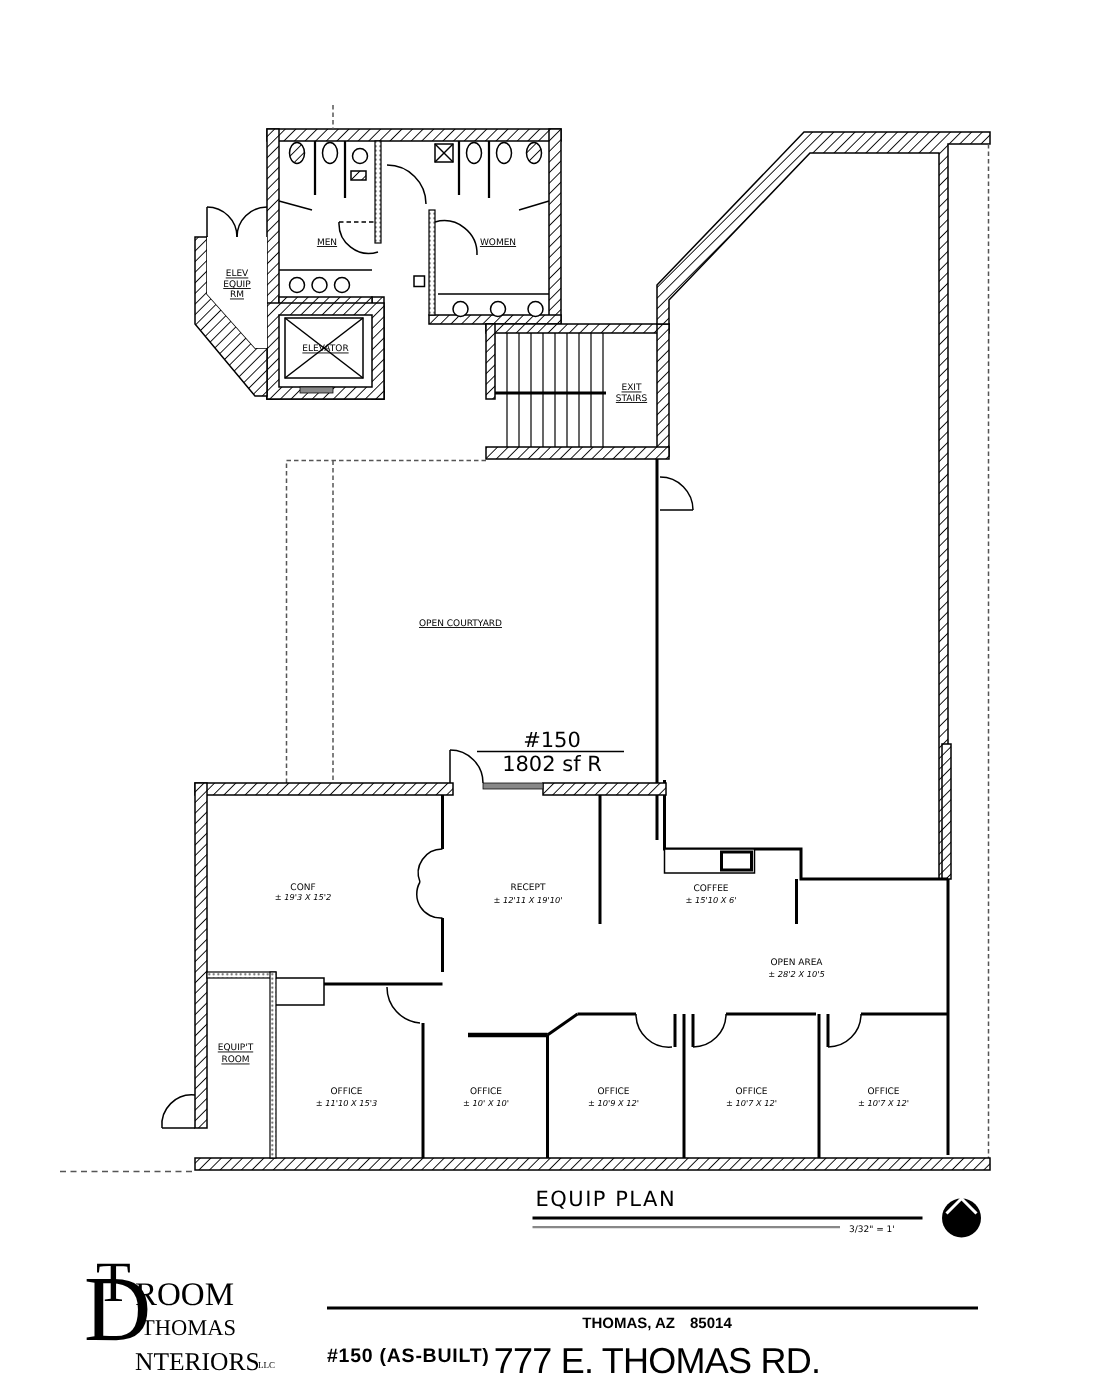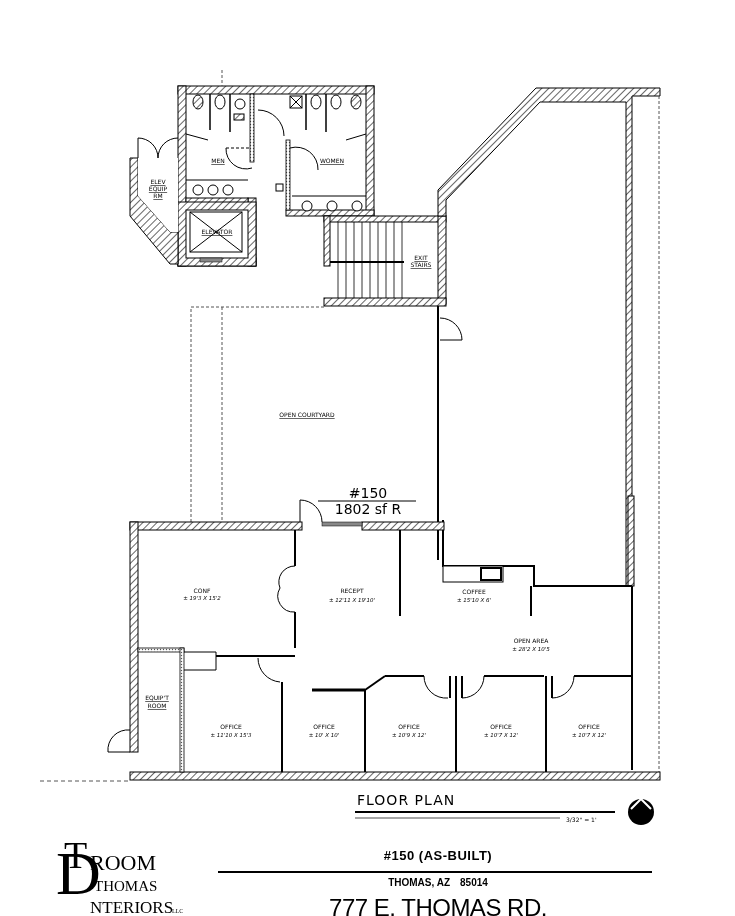--- a/index.html
+++ b/index.html
@@ -8,21 +8,21 @@
   .lbl { font-family: "DejaVu Sans", sans-serif; font-size: 6px; fill: #000; text-anchor: middle; }
   .lbl-u { text-decoration: underline; }
   .dim { font-family: "DejaVu Sans", sans-serif; font-size: 5.5px; fill: #000; text-anchor: middle; font-style: italic; }
   .unit-num { font-family: "DejaVu Sans", sans-serif; font-size: 14px; fill: #000; text-anchor: middle; }
   .unit-area { font-family: "DejaVu Sans", sans-serif; font-size: 14px; fill: #000; text-anchor: middle; }
   #floor-plan-title { position: absolute; left: 357px; top: 792px; font-family: "DejaVu Sans", sans-serif; font-size: 14px; letter-spacing: 1px; }
   #scale-text { position: absolute; left: 566px; top: 816px; font-family: "DejaVu Sans", sans-serif; font-size: 6px; }
   #address { position: absolute; left: 218px; top: 846px; width: 440px; text-align: center; font-family: "Liberation Sans", sans-serif; font-size: 24px; letter-spacing: -0.5px; margin-top: 48px; }
   #city { position: absolute; left: 218px; top: 877px; width: 440px; text-align: center; font-family: "Liberation Sans", sans-serif; font-weight: bold; font-size: 10px; }
   #city .zip { margin-left: 10px; }
-  #suite { position: absolute; left: 218px; top: 848px; width: 440px; text-align: center; font-family: "Liberation Sans", sans-serif; font-weight: bold; font-size: 13px; letter-spacing: 0.5px; }
+  #suite { position: absolute; left: 218px; top: 896px; width: 440px; font-family: "Liberation Sans", sans-serif; font-weight: bold; font-size: 13px; letter-spacing: 0.5px; }
   #logo { position: absolute; left: 20px; top: 840px; width: 180px; height: 76px; }
   #logo .big-d { position: absolute; left: 36px; top: 2px; font-family: "Liberation Serif", serif; font-size: 62px; line-height: 62px; }
   #logo .big-t { position: absolute; left: 44px; top: -4px; font-family: "Liberation Serif", serif; font-size: 38px; line-height: 38px; }
   #logo .w1 { position: absolute; left: 70px; top: 10px; font-family: "Liberation Serif", serif; font-size: 22px; }
   #logo .w2 { position: absolute; left: 74px; top: 38px; font-family: "Liberation Serif", serif; font-size: 15px; }
   #logo .w3 { position: absolute; left: 70px; top: 58px; font-family: "Liberation Serif", serif; font-size: 17px; }
   #logo .llc { position: absolute; left: 152px; top: 68px; font-family: "Liberation Serif", serif; font-size: 6px; }
 </style>
 </head>
 <body>
@@ -221,21 +221,21 @@
   <line x1="355" y1="818" x2="560" y2="818" stroke="#888" stroke-width="1.5"></line>
 
   <g>
     <circle cx="641" cy="812" r="13" fill="#000"></circle>
     <path d="M631,809 L641,799 L651,809" fill="none" stroke="#fff" stroke-width="2"></path>
   </g>
 
   <line x1="218" y1="872" x2="652" y2="872" stroke="#000" stroke-width="2"></line>
 </svg>
 
-<div id="floor-plan-title">FLOOR PLAN</div>
+<div id="floor-plan-title">EQUIP PLAN</div>
 <div id="scale-text">3/32" = 1'</div>
 
 <div id="address">777 E. THOMAS RD.</div>
 <div id="city"><span>THOMAS, AZ</span><span class="zip">85014</span></div>
 <div id="suite">#150 (AS-BUILT)</div>
 
 <div id="logo">
   <span class="big-d">D</span>
   <span class="big-t">T</span>
   <span class="w1">ROOM</span>

